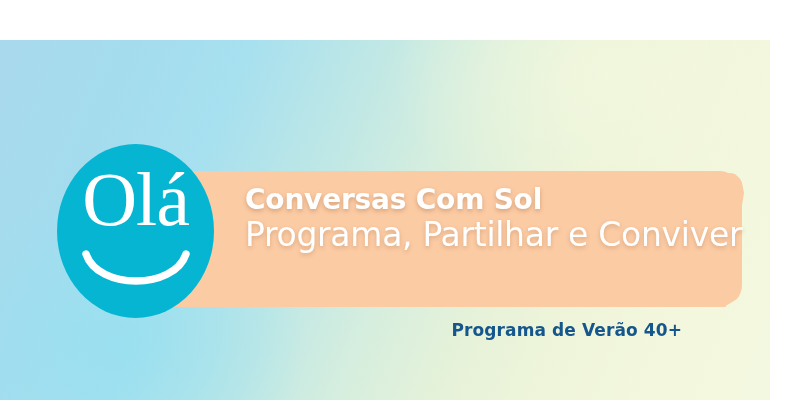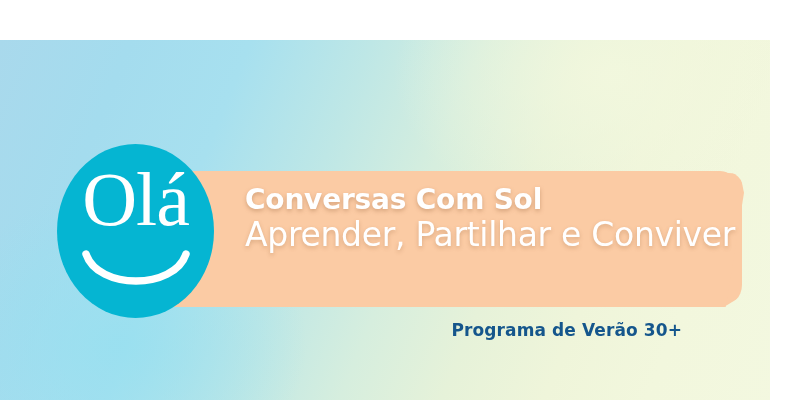--- a/index.html
+++ b/index.html
@@ -169,18 +169,18 @@
 
   <div class="logo">
     <div class="logo-word">Olá</div>
     <svg class="logo-smile" viewBox="0 0 108 46">
       <path d="M4 4 C 16 40, 92 40, 104 4" fill="none" stroke="#ffffff" stroke-width="7.5" stroke-linecap="round"></path>
     </svg>
   </div>
 
   <div class="text-block">
     <div class="title">Conversas Com Sol</div>
-    <div class="subtitle">Aprender, Partilhar e Conviver</div>
+    <div class="subtitle">Programa, Partilhar e Conviver</div>
   </div>
 
-  <div class="tagline">Programa de Verão 30+</div>
+  <div class="tagline">Programa de Verão 40+</div>
 
 </div>
 
 </body></html>

